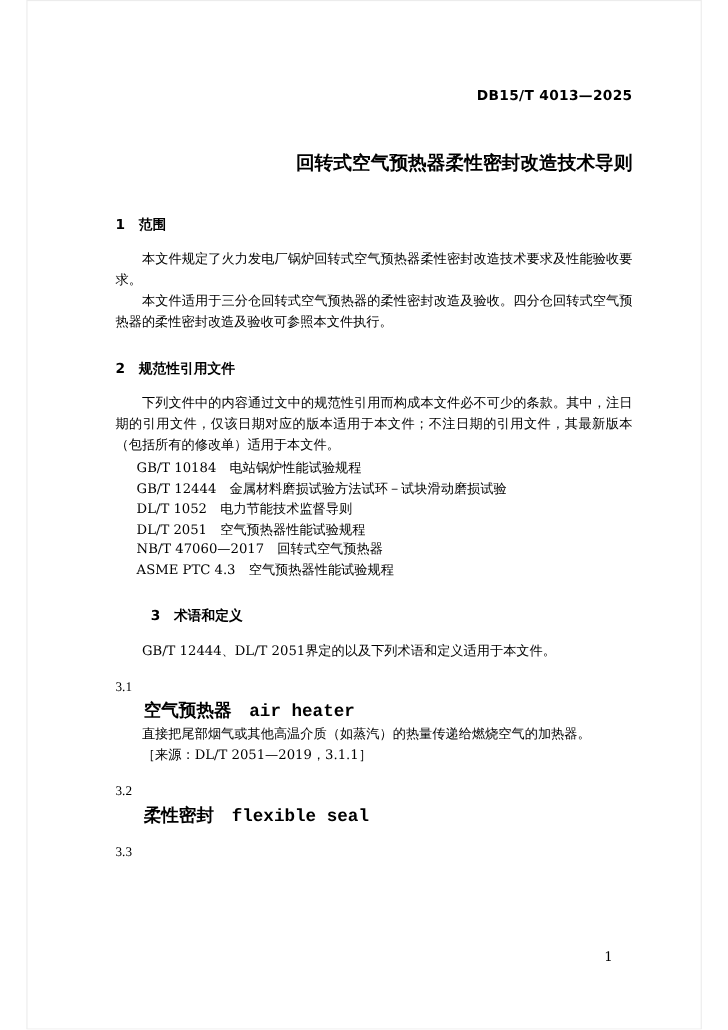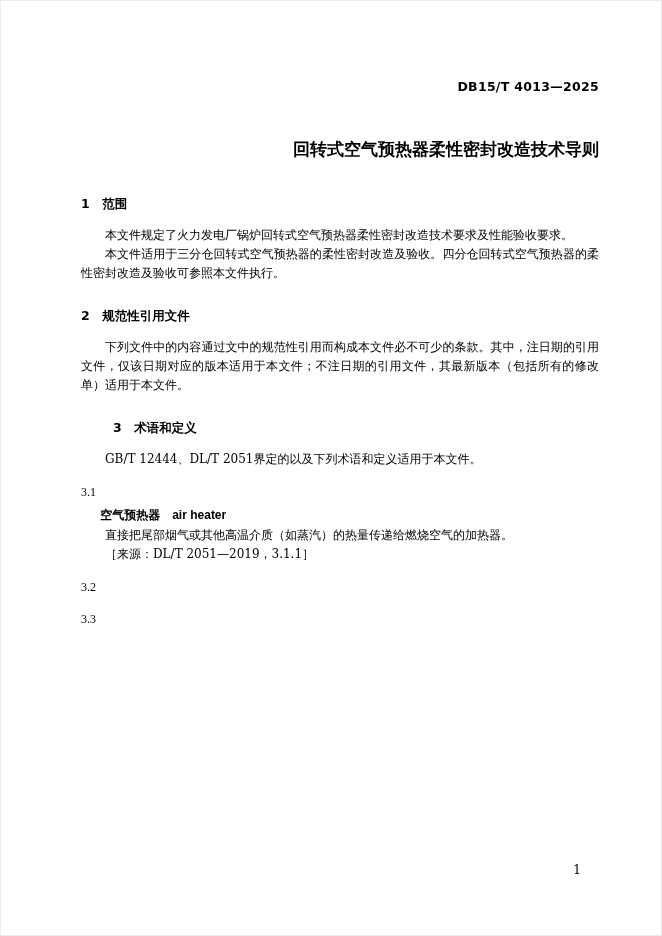--- a/index.html
+++ b/index.html
@@ -2,21 +2,21 @@
 <html><head>
 <meta charset="utf-8">
 <style>
   html, body {
     margin: 0;
     padding: 0;
     background: #ffffff;
   }
   .page {
     position: relative;
-    width: 662px;
+    width: 614px;
     height: 936px;
     margin: 0 auto;
     box-sizing: border-box;
     background: #ffffff;
     border: 1px solid #ececec;
     padding: 78px 62px 0 80px;
     font-family: "DejaVu Serif", "Liberation Serif", serif;
     font-size: 12px;
     color: #000000;
     overflow: hidden;
@@ -59,23 +59,23 @@
     line-height: 18.5px;
   }
   .term-num {
     margin: 15px 0 0 0;
     font-family: Liberation Serif, serif;
     font-size: 12px;
     line-height: 17px;
   }
   .term-name {
     margin: 6px 0 0 1.6em;
-    font-family: Liberation Sans, sans-serif;
+    font-family: Liberation Mono, monospace;
     font-weight: bold;
-    font-size: 12px;
+    font-size: 16px;
     line-height: 17px;
   }
   .term-body { margin-top: 2px; }
   .page-number {
     position: absolute;
     right: 80px;
     bottom: 58px;
     font-size: 12px;
   }
 </style>
@@ -87,28 +87,37 @@
   <div class="doc-code">DB15/T 4013—2025</div>
 
   <h1 class="doc-title">回转式空气预热器柔性密封改造技术导则</h1>
 
   <h2 class="sec-heading s1">1　范围</h2>
   <p class="para">本文件规定了火力发电厂锅炉回转式空气预热器柔性密封改造技术要求及性能验收要求。</p>
   <p class="para">本文件适用于三分仓回转式空气预热器的柔性密封改造及验收。四分仓回转式空气预热器的柔性密封改造及验收可参照本文件执行。</p>
 
   <h2 class="sec-heading s2">2　规范性引用文件</h2>
   <p class="para">下列文件中的内容通过文中的规范性引用而构成本文件必不可少的条款。其中，注日期的引用文件，仅该日期对应的版本适用于本文件；不注日期的引用文件，其最新版本（包括所有的修改单）适用于本文件。</p>
+  <div class="ref-list">
+    <p class="ref">GB/T 10184　电站锅炉性能试验规程</p>
+    <p class="ref">GB/T 12444　金属材料磨损试验方法试环－试块滑动磨损试验</p>
+    <p class="ref">DL/T 1052　电力节能技术监督导则</p>
+    <p class="ref">DL/T 2051　空气预热器性能试验规程</p>
+    <p class="ref">NB/T 47060—2017　回转式空气预热器</p>
+    <p class="ref">ASME PTC 4.3　空气预热器性能试验规程</p>
+  </div>
 
   <h2 class="sec-heading s3">3　术语和定义</h2>
   <p class="para">GB/T 12444、DL/T 2051界定的以及下列术语和定义适用于本文件。</p>
 
   <p class="term-num">3.1</p>
   <p class="term-name">空气预热器　air heater</p>
   <p class="para term-body">直接把尾部烟气或其他高温介质（如蒸汽）的热量传递给燃烧空气的加热器。</p>
   <p class="para">［来源：DL/T 2051—2019，3.1.1］</p>
 
   <p class="term-num">3.2</p>
+  <p class="term-name">柔性密封　flexible seal</p>
 
   <p class="term-num">3.3</p>
 
   <div class="page-number">1</div>
 
 </div>
 
 </body></html>

